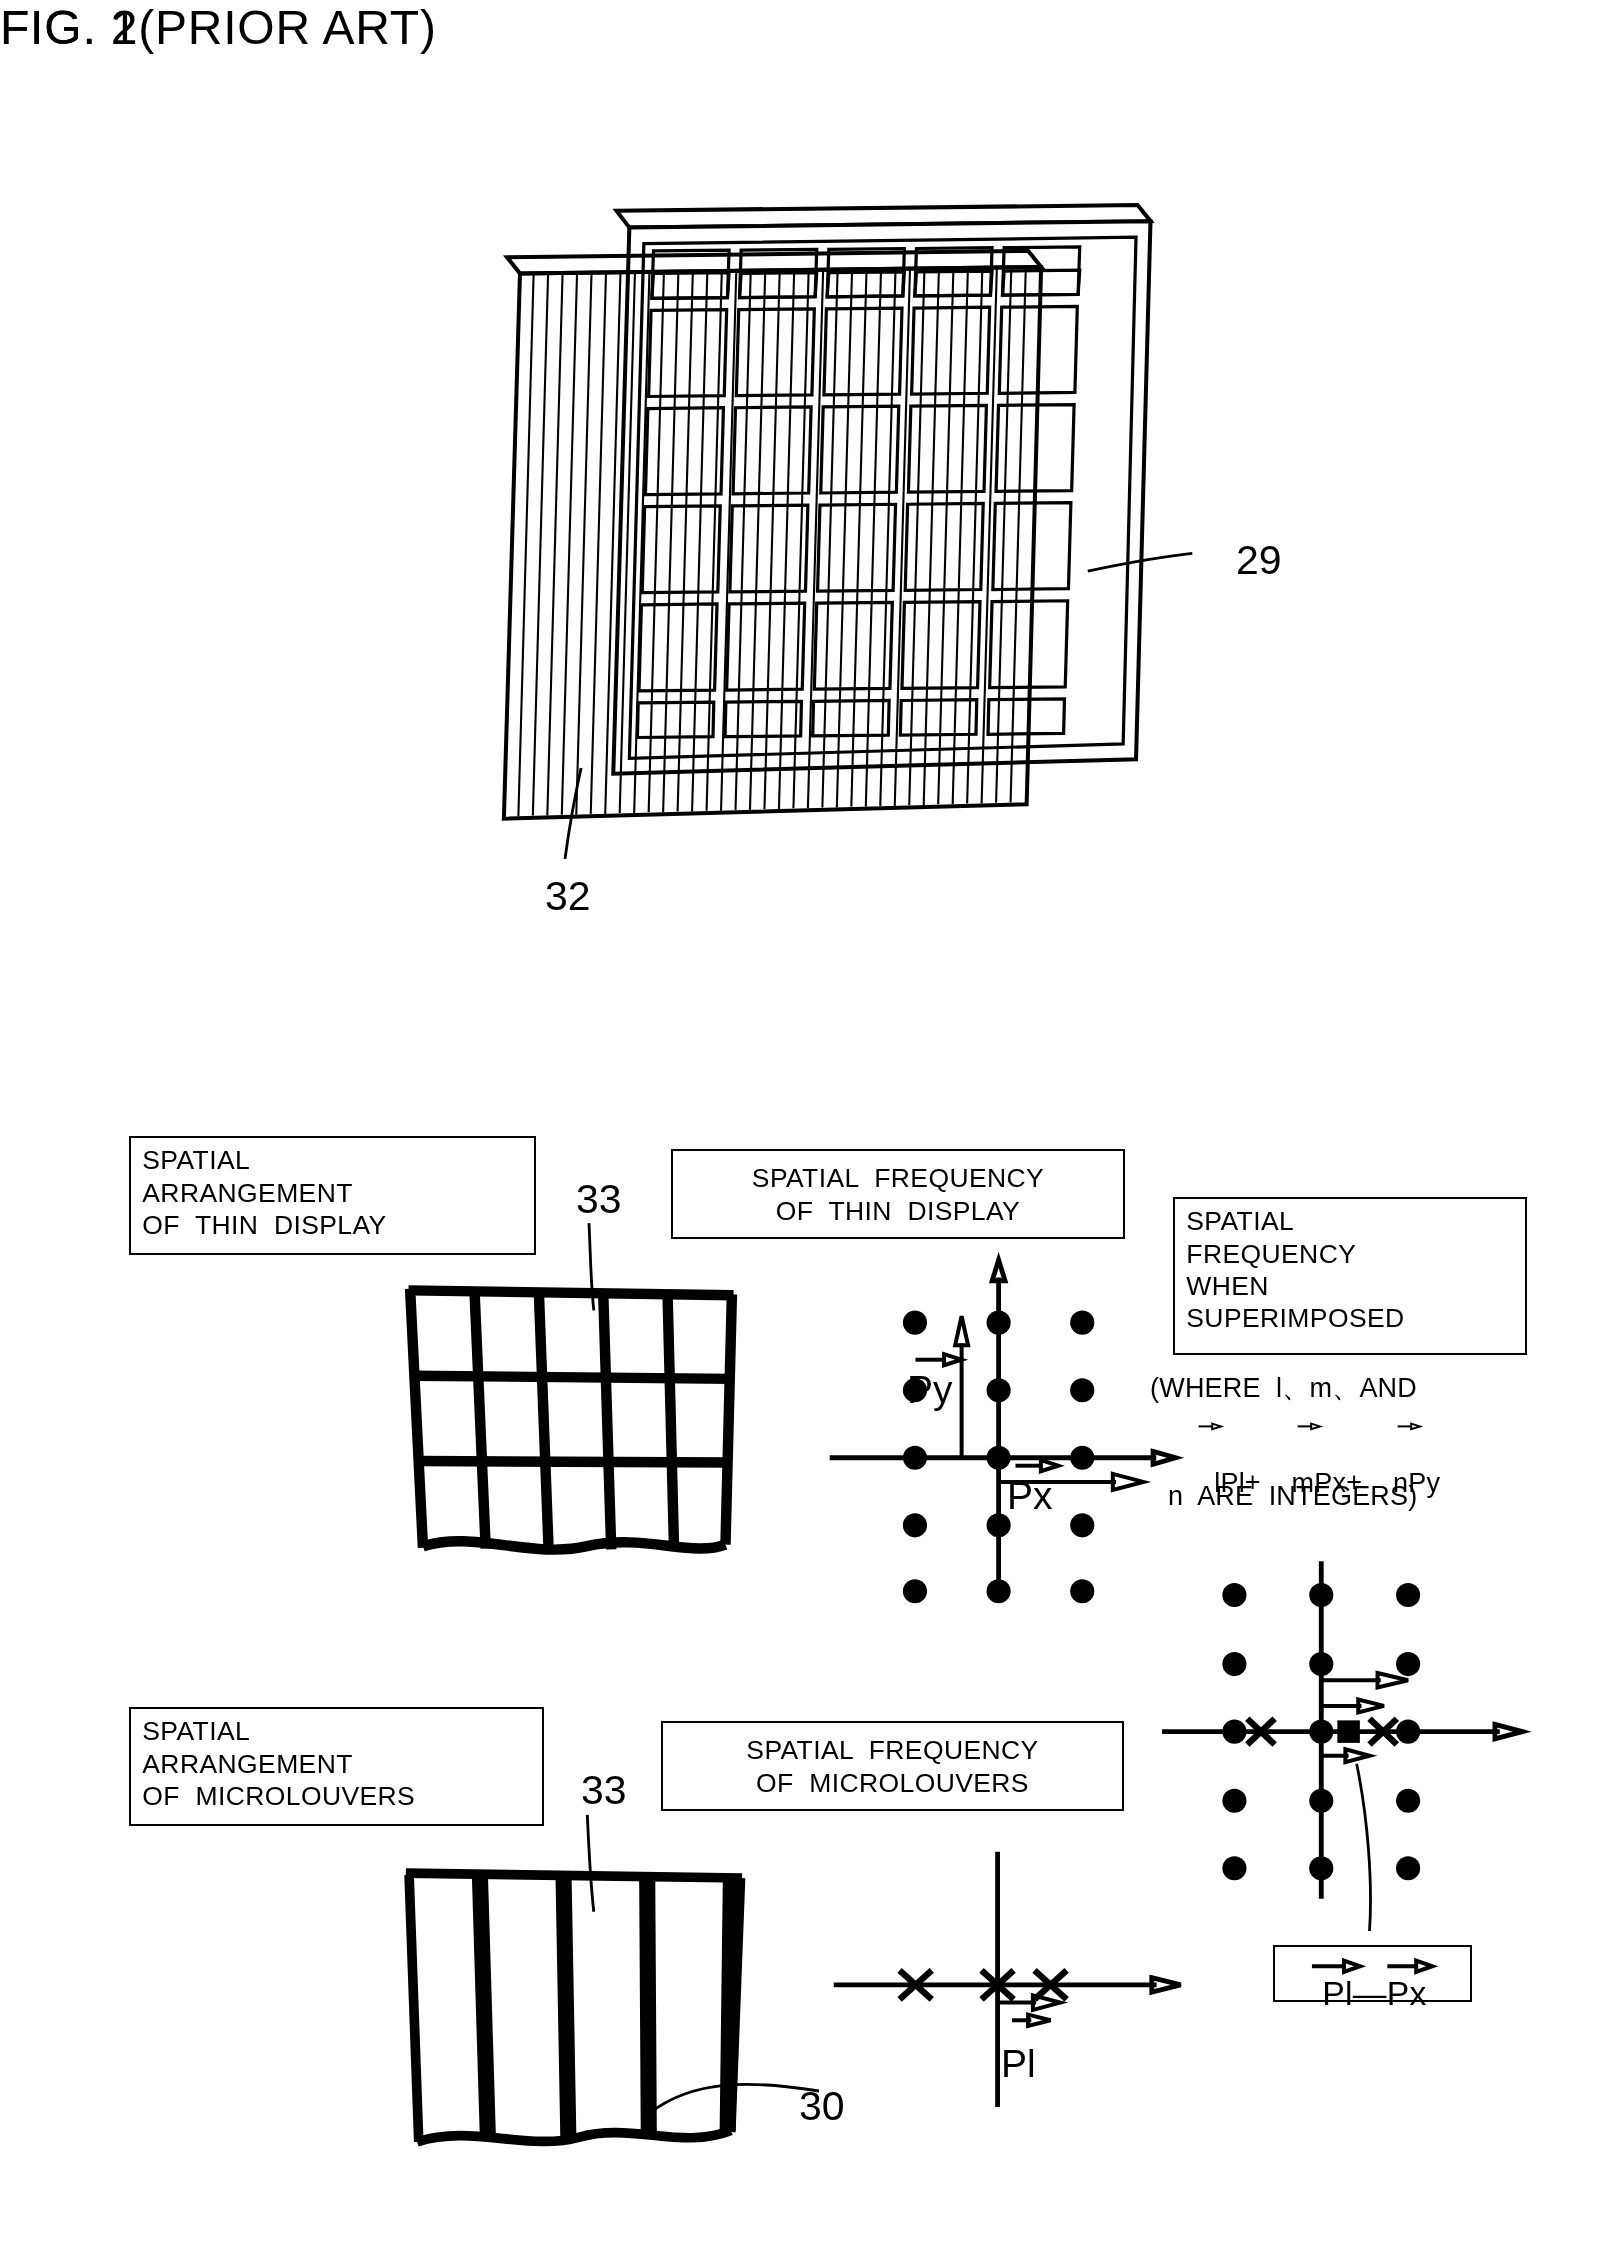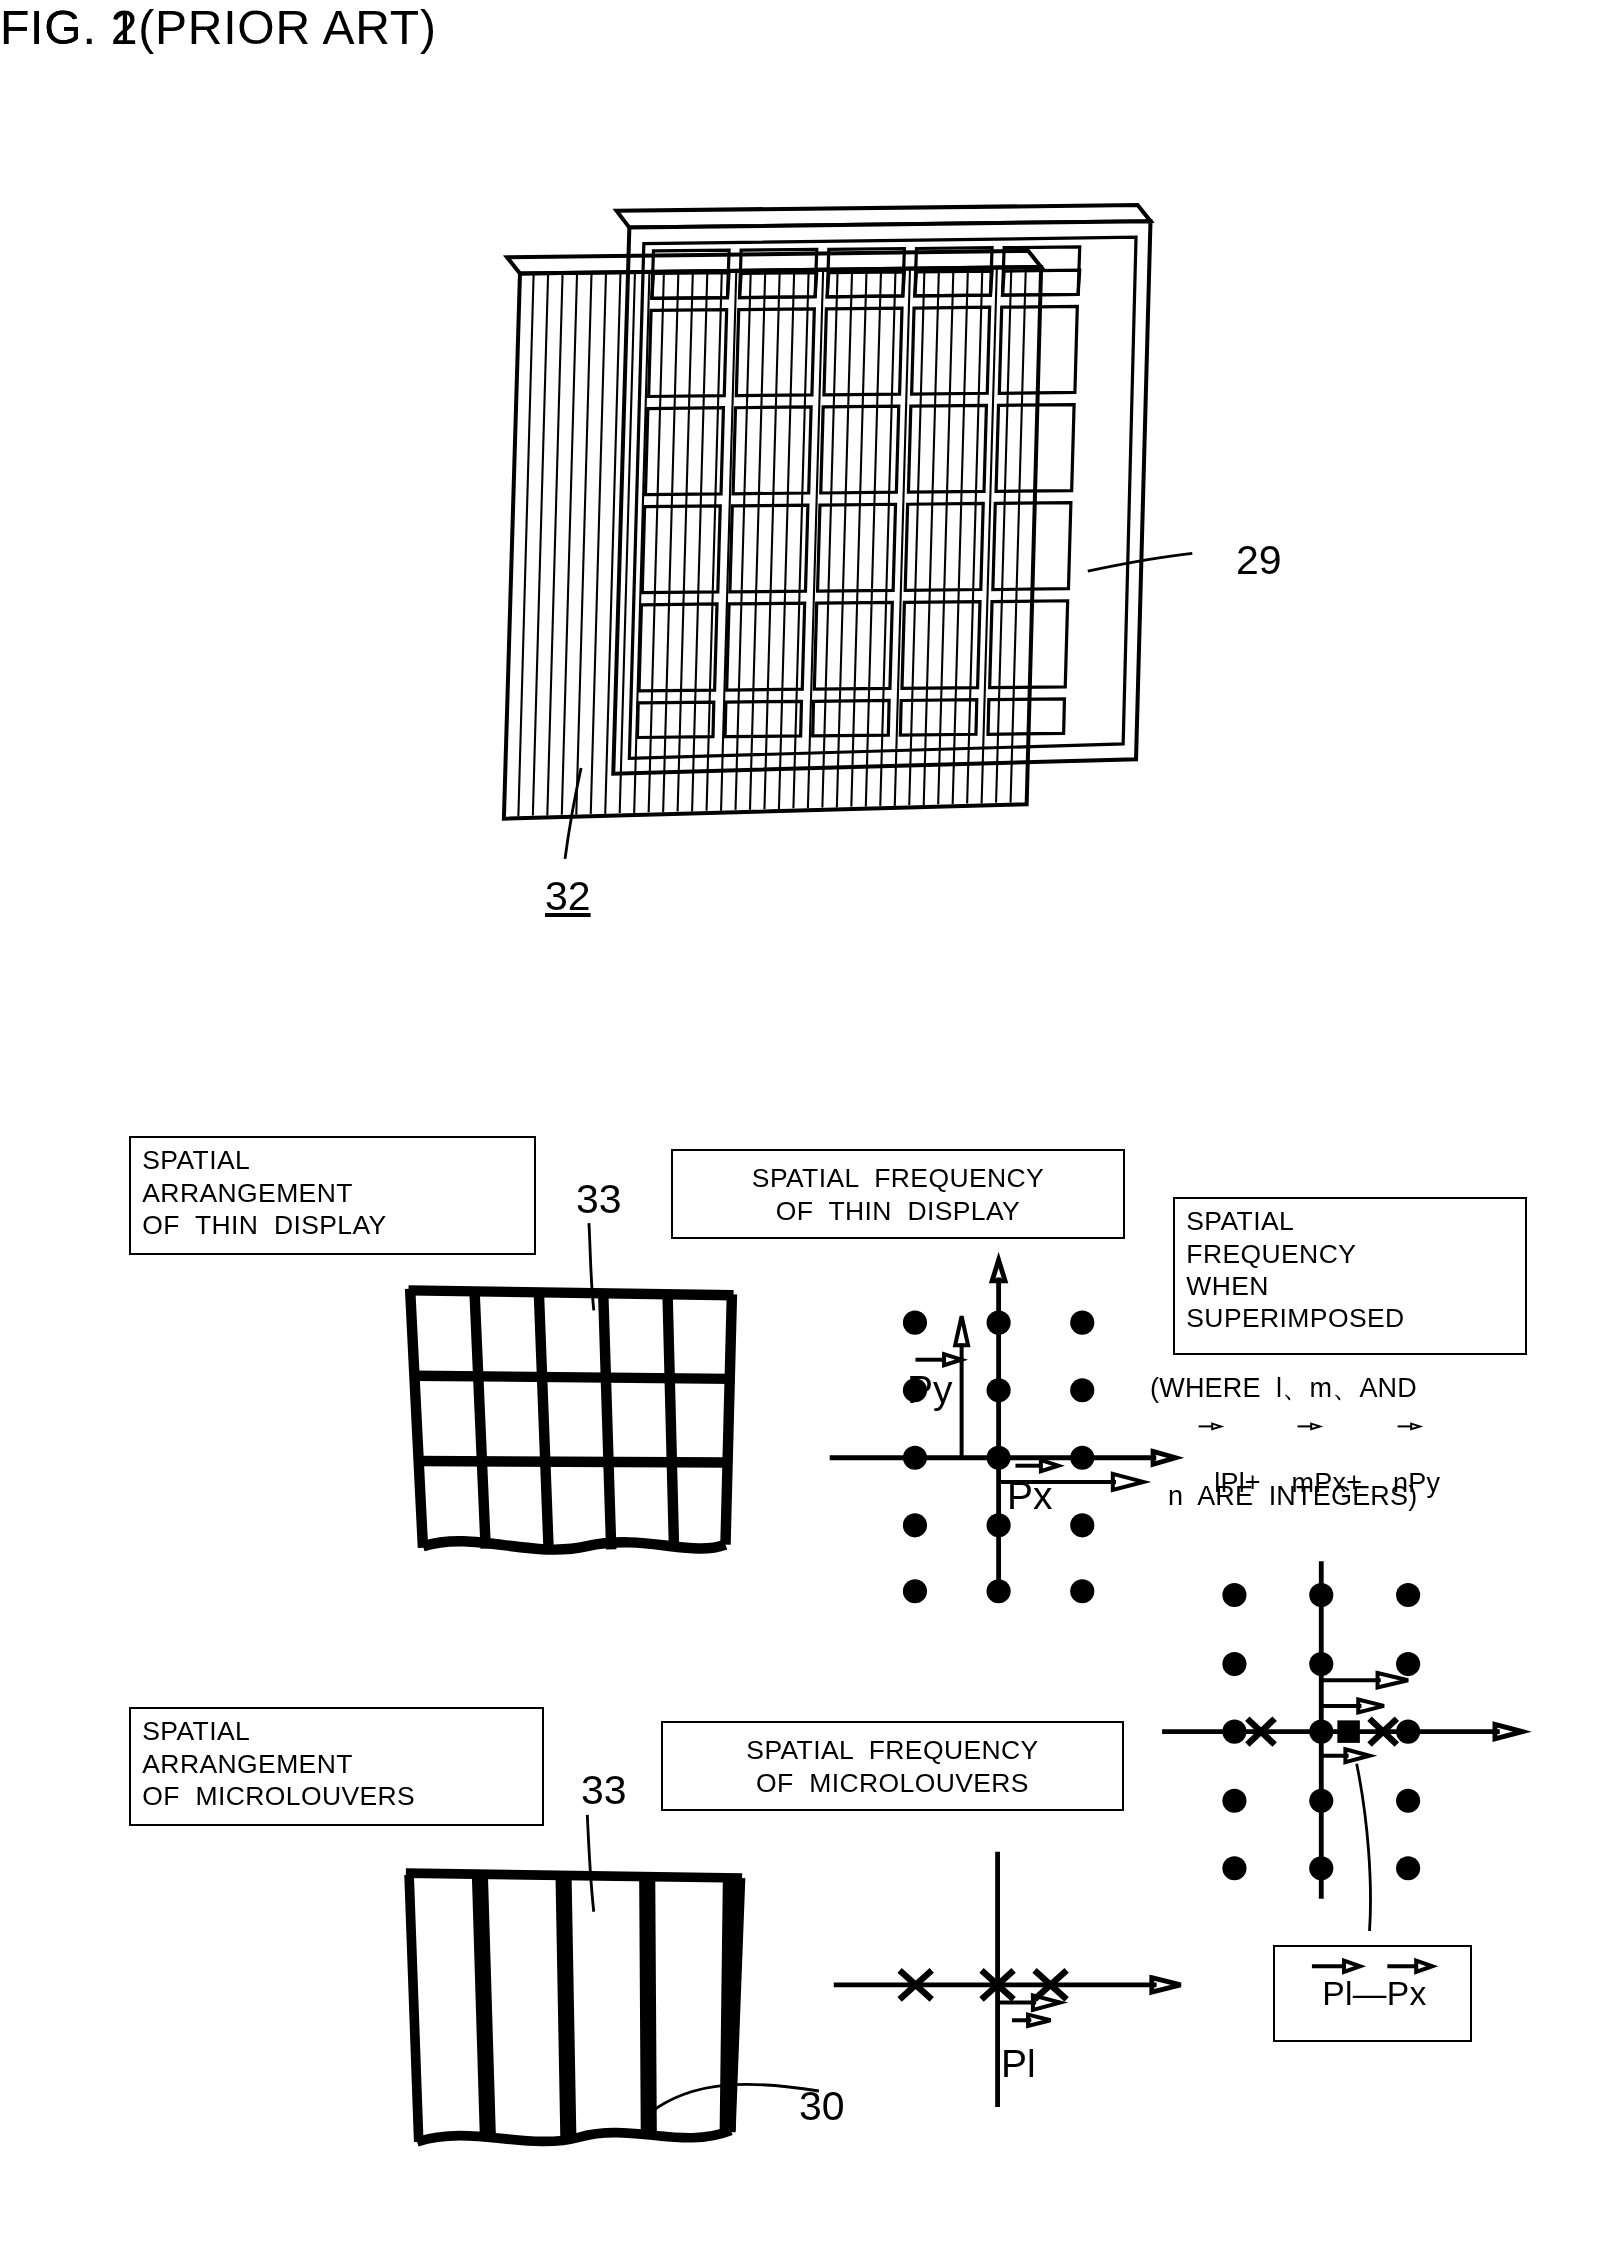--- a/index.html
+++ b/index.html
@@ -173,21 +173,21 @@
     <path d="M 1139 338 L 1233 337 L 1231 367 L 1137 368 Z"></path>
     <path d="M 1248 337 L 1342 336 L 1340 366 L 1246 367 Z"></path>
   </g>
 
   <path class="ln" stroke-width="3.5" d="M 1352 710 C 1400 700, 1444 692, 1482 688" fill="none"></path>
 
   <path class="ln" stroke-width="3.5" d="M 722 955 C 712 1000, 706 1038, 702 1068" fill="none"></path>
 </svg>
 
 <div class="ref-num" style="left:1236px; top:537px;">29</div>
-<div class="ref-num" style="left:545px; top:873px;text-decoration:underline;">32</div>
+<div class="ref-num" style="left:545px; top:873px;">32</div>
 
 <div class="fig-title">FIG. 2(PRIOR ART)</div>
 
 <div class="txtbox" style="left:129px; top:1136px; width:407px; height:119px;">SPATIAL
 ARRANGEMENT
 OF  THIN  DISPLAY</div>
 
 <div class="txtbox center" style="left:671px; top:1149px; width:454px; height:90px; padding-top:11.3px;">SPATIAL  FREQUENCY
 OF  THIN  DISPLAY</div>
 
@@ -196,21 +196,21 @@
 WHEN
 SUPERIMPOSED</div>
 
 <div class="txtbox" style="left:129px; top:1707px; width:415px; height:119px;">SPATIAL
 ARRANGEMENT
 OF  MICROLOUVERS</div>
 
 <div class="txtbox center" style="left:661px; top:1721px; width:463px; height:90px; padding-top:11.3px;">SPATIAL  FREQUENCY
 OF  MICROLOUVERS</div>
 
-<div class="txtbox" style="left:1273px; top:1945px; width:199px; height:97px; padding:0;">
+<div class="txtbox" style="left:1273px; top:1945px; width:199px; height:57px; padding:0;">
   <svg width="199" height="77" viewBox="0 0 248 96" style="left:0; top:0;font-size:33px">
 
     <g class="ln" stroke="#000" stroke-width="5" fill="#000">
       <line x1="46" y1="24" x2="86" y2="24"></line>
       <polygon points="86,17 106,24 86,31"></polygon>
       <line x1="140" y1="24" x2="176" y2="24"></line>
       <polygon points="176,17 196,24 176,31"></polygon>
     </g>
     <text x="124" y="72" font-family="Liberation Sans, sans-serif" font-size="42" text-anchor="middle" fill="#000">Pl—Px</text>
   </svg>

